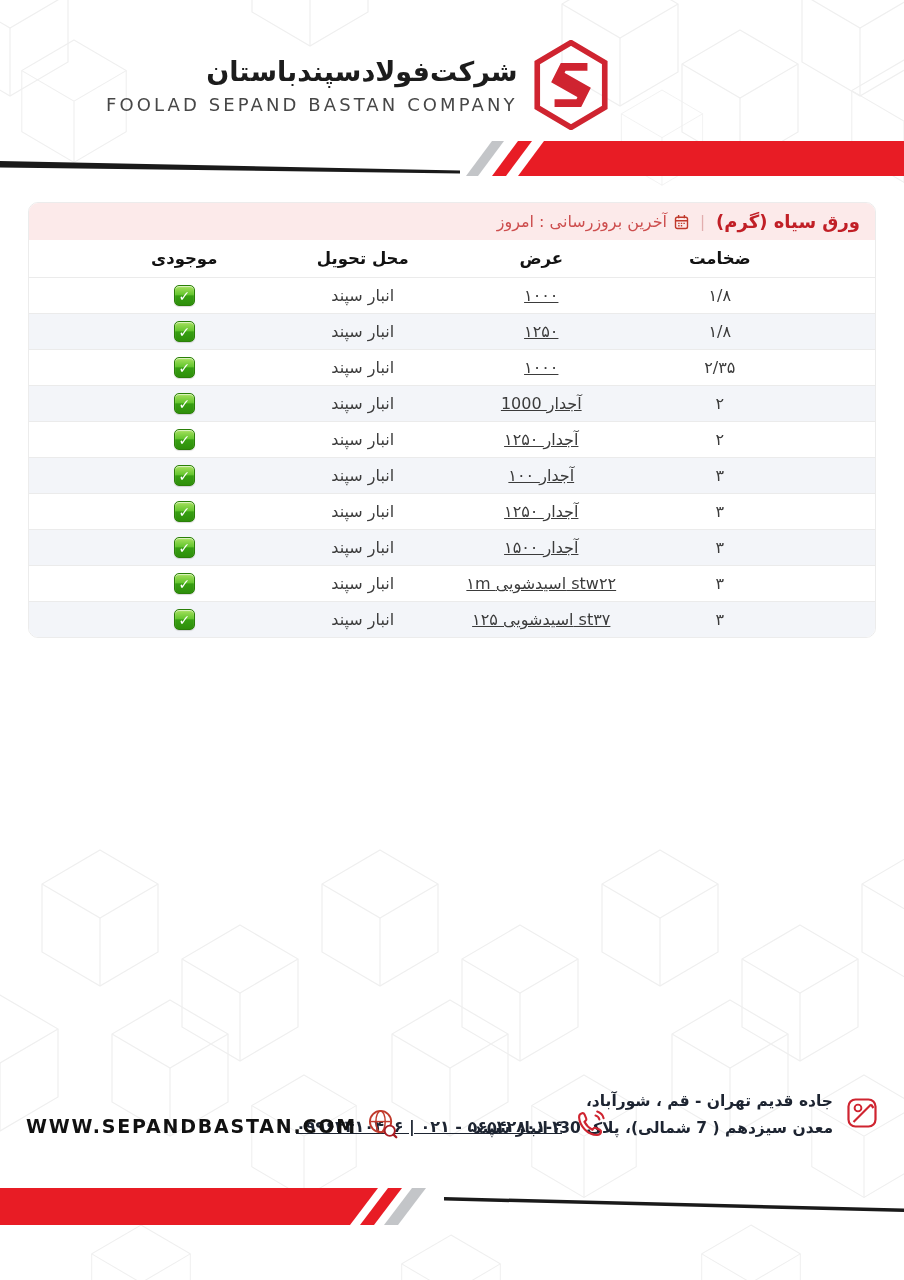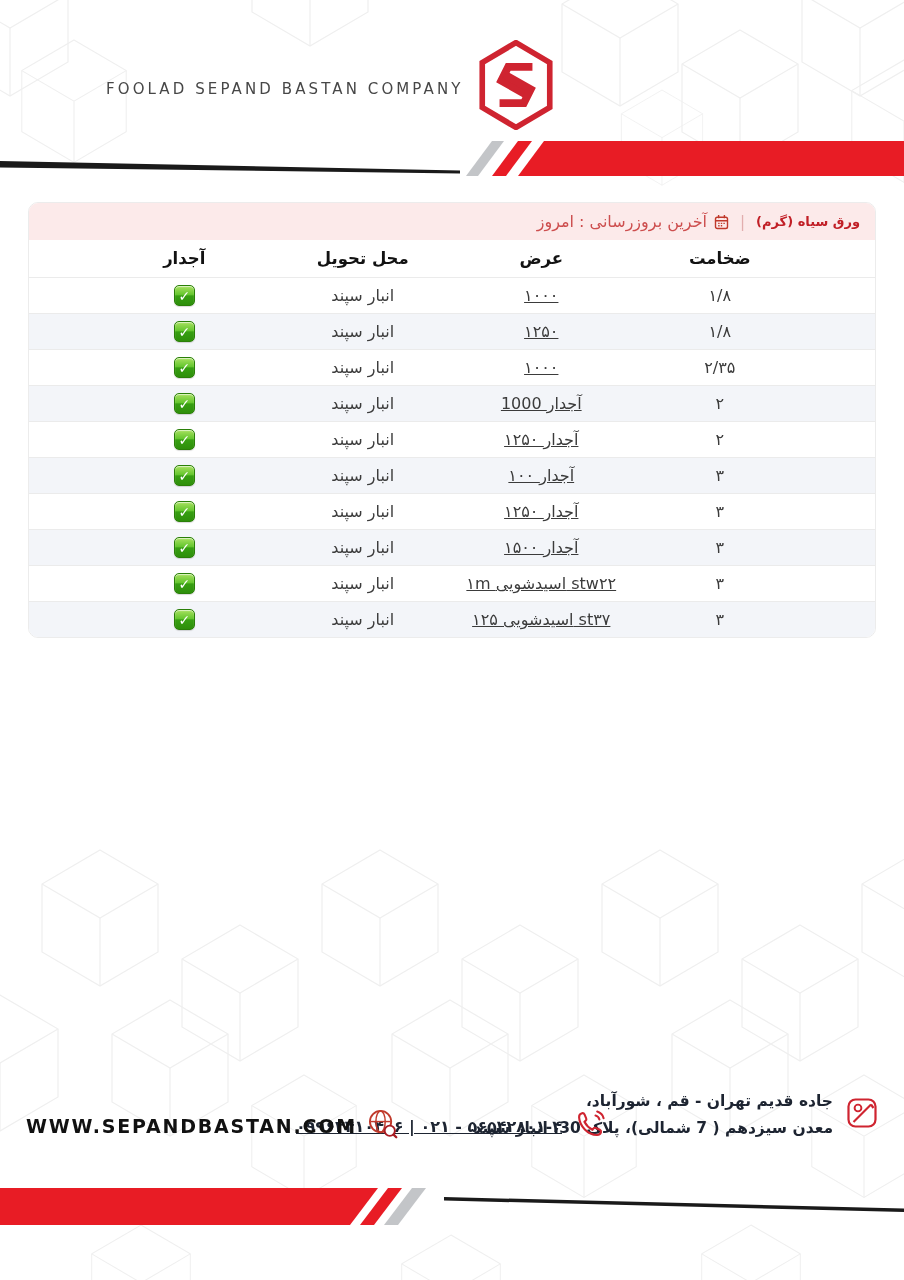--- a/index.html
+++ b/index.html
@@ -6,32 +6,32 @@
   html,body { background:#ffffff; }
   body { font-family:"DejaVu Sans", sans-serif; }
   .page { position:relative; width:904px; height:1280px; margin:0 auto; background:#fff; overflow:hidden; }
   .bg-pattern { position:absolute; inset:0; z-index:0; pointer-events:none; }
   .layer { position:absolute; z-index:1; }
 
   
   .logo-group { top:40px; left:106px; display:flex; align-items:center; gap:14px; }
   .logo-text { text-align:right; }
   .logo-fa { font-size:27px; font-weight:700; color:#1c1c1c; direction:rtl; white-space:nowrap; }
-  .logo-en { margin-top:7px; font-size:15px; letter-spacing:3.1px; color:#474747; white-space:nowrap; }
+  .logo-en { margin-top:7px; font-size:18px; letter-spacing:3.1px; color:#474747; white-space:nowrap; }
   .logo-mark svg { display:block; }
 
   
   .divider-top { top:130px; left:0; width:904px; height:50px; }
   .divider-bottom { top:1185px; left:0; width:904px; height:50px; }
   .divider-top svg, .divider-bottom svg { display:block; }
 
   
   .card { top:202px; left:28px; width:848px; border:1px solid #ececec; border-radius:10px; overflow:hidden; background:#fff; direction:rtl; }
   .card-head { height:37px; background:#fceaea; display:flex; align-items:center; padding:0 15px; }
-  .card-title { font-size:13px; font-weight:700; color:#c11f26; }
+  .card-title { font-size:18px; font-weight:700; color:#c11f26; }
   .card-sep { margin:0 11px; color:#e2aeae; font-size:15px; }
   .cal-icon { display:inline-flex; margin-left:7px; }
   .card-update { font-size:16px; color:#cd4e4e; }
 
   .trow { display:flex; align-items:center; height:36px; padding:0 66px; border-top:1px solid #ebebeb; background:#fff; }
   .trow.head { border-top:none; height:37px; }
   .trow:nth-child(odd):not(.head) { background:#f3f5f9; }
   .tcell { flex:1; text-align:center; font-size:16px; color:#3b3b3b; }
   .trow.head .tcell { font-size:16.5px; font-weight:700; color:#121212; }
   .ltr { direction:ltr; unicode-bidi:isolate;text-decoration:underline; }
@@ -85,20 +85,21 @@
     <use href="#hexcube" transform="translate(250,1075) scale(0.9)"></use>
     <use href="#hexcube" transform="translate(530,1075) scale(0.9)"></use>
     <use href="#hexcube" transform="translate(810,1075) scale(0.9)"></use>
     <use href="#hexcube" transform="translate(90,1225) scale(0.85)"></use>
     <use href="#hexcube" transform="translate(400,1235) scale(0.85)"></use>
     <use href="#hexcube" transform="translate(700,1225) scale(0.85)"></use>
   </svg>
 
   <div class="layer logo-group">
     <div class="logo-text">
+      <div class="logo-fa">شرکت‌فولادسپندباستان</div>
       <div class="logo-en">FOOLAD SEPAND BASTAN COMPANY</div>
     </div>
     <div class="logo-mark">
       <svg width="78" height="90" viewBox="0 0 90 104">
         <polygon points="45,3 84,26 84,78 45,101 6,78 6,26" fill="none" stroke="#cf2430" stroke-width="6.5" stroke-linejoin="miter"></polygon>
         <path d="M64,31 L36,31 L28,47 L58,64" fill="none" stroke="#cf2430" stroke-width="9"></path>
         <path d="M26,73 L54,73 L62,57 L32,40" fill="none" stroke="#cf2430" stroke-width="9"></path>
       </svg>
     </div>
   </div>
@@ -130,21 +131,21 @@
         </svg>
       </span>
       <span class="card-update">آخرین بروزرسانی : امروز</span>
     </div>
 
     <div class="ttable">
       <div class="trow head">
         <div class="tcell">ضخامت</div>
         <div class="tcell">عرض</div>
         <div class="tcell">محل تحویل</div>
-        <div class="tcell">آجدار</div>
+        <div class="tcell">موجودی</div>
       </div>
 
       <div class="trow">
         <div class="tcell">۱/۸</div>
         <div class="tcell"><span class="ltr" dir="ltr">۱۰۰۰</span></div>
         <div class="tcell">انبار سپند</div>
         <div class="tcell"><span class="check">✓</span></div>
       </div>
       <div class="trow">
         <div class="tcell">۱/۸</div>

